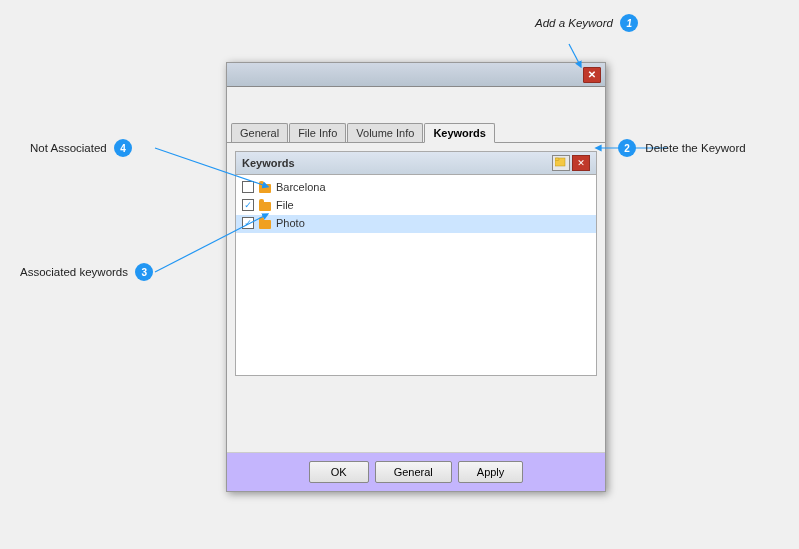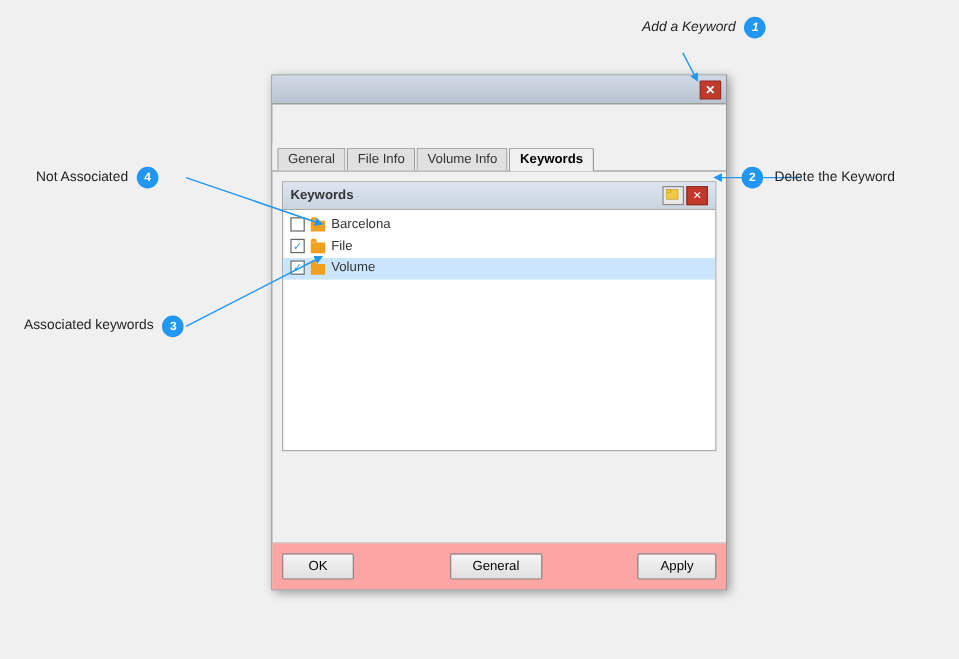--- a/index.html
+++ b/index.html
@@ -175,24 +175,24 @@
       color: #333;
     }
 
     
     .dialog-footer {
       position: absolute;
       bottom: 0;
       left: 0;
       right: 0;
       padding: 8px;
-      background: #fca5a5;
+      background: #c4b5fd;
       border-top: 1px solid #ccc;
       display: flex;
-      justify-content: space-between;
+      justify-content: center;
       gap: 6px;
     }
     .footer-btn {
       padding: 4px 18px;
       border: 1px solid #888;
       background: linear-gradient(to bottom, #f5f5f5, #e0e0e0);
       cursor: pointer;
       font-size: 11px;
       border-radius: 2px;
       min-width: 60px;
@@ -274,21 +274,21 @@
             <span class="folder-icon"></span>
           </div>
           <span class="kw-label">File</span>
         </div>
 
         <div class="kw-item highlighted">
           <div class="kw-checkbox checked">✓</div>
           <div class="kw-icon">
             <span class="folder-icon"></span>
           </div>
-          <span class="kw-label">Volume</span>
+          <span class="kw-label">Photo</span>
         </div>
       </div>
     </div>
   </div>
 
   <div class="dialog-footer">
     <button class="footer-btn">OK</button>
     <button class="footer-btn">General</button>
     <button class="footer-btn">Apply</button>
   </div>

